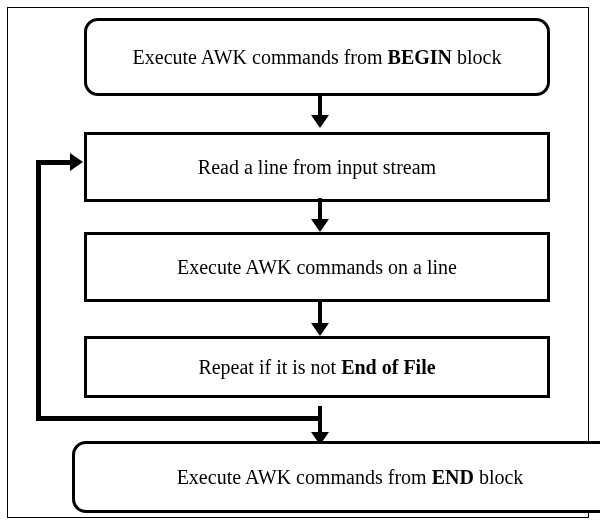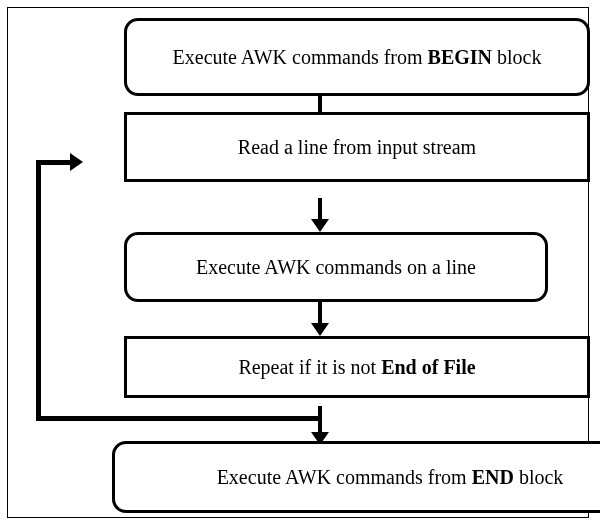--- a/index.html
+++ b/index.html
@@ -33,21 +33,20 @@
     border: 3px solid #000000;
     box-sizing: border-box;
     display: flex;
     align-items: center;
     justify-content: center;
     text-align: center;
     color: #000000;
     font-size: 20px;
     line-height: 1.35;
     padding: 0 14px;
-    margin-left: 40px;
   }
   .node.rounded {
     border-radius: 14px;
   }
   .node .txt {
     display: block;
     width: 100%;
   }
   .node b {
     font-weight: bold;
@@ -87,28 +86,28 @@
 <div id="canvas">
   <div id="frame"></div>
 
   <div class="node rounded" style="left:84px; top:18px; width:466px; height:78px;">
     <span class="txt"><span>Execute AWK commands from </span><b>BEGIN</b><span> block</span></span>
   </div>
 
   <div class="vline" style="left:318px; top:96px; height:22px;"></div>
   <div class="arrow-down" style="left:311px; top:115px;"></div>
 
-  <div class="node" style="left:84px; top:112px; width:466px; height:70px;">
+  <div class="node" style="left:84px; top:132px; width:466px; height:70px;">
     <span class="txt"><span>Read a line from input stream</span></span>
   </div>
 
   <div class="vline" style="left:318px; top:198px; height:23px;"></div>
   <div class="arrow-down" style="left:311px; top:219px;"></div>
 
-  <div class="node" style="left:84px; top:232px; width:424px; height:70px;border-radius:14px;">
+  <div class="node" style="left:84px; top:232px; width:466px; height:70px;">
     <span class="txt"><span>Execute AWK commands on a line</span></span>
   </div>
 
   <div class="vline" style="left:318px; top:302px; height:23px;"></div>
   <div class="arrow-down" style="left:311px; top:323px;"></div>
 
   <div class="node" style="left:84px; top:336px; width:466px; height:62px;">
     <span class="txt"><span>Repeat if it is not </span><b>End of File</b></span>
   </div>
 

